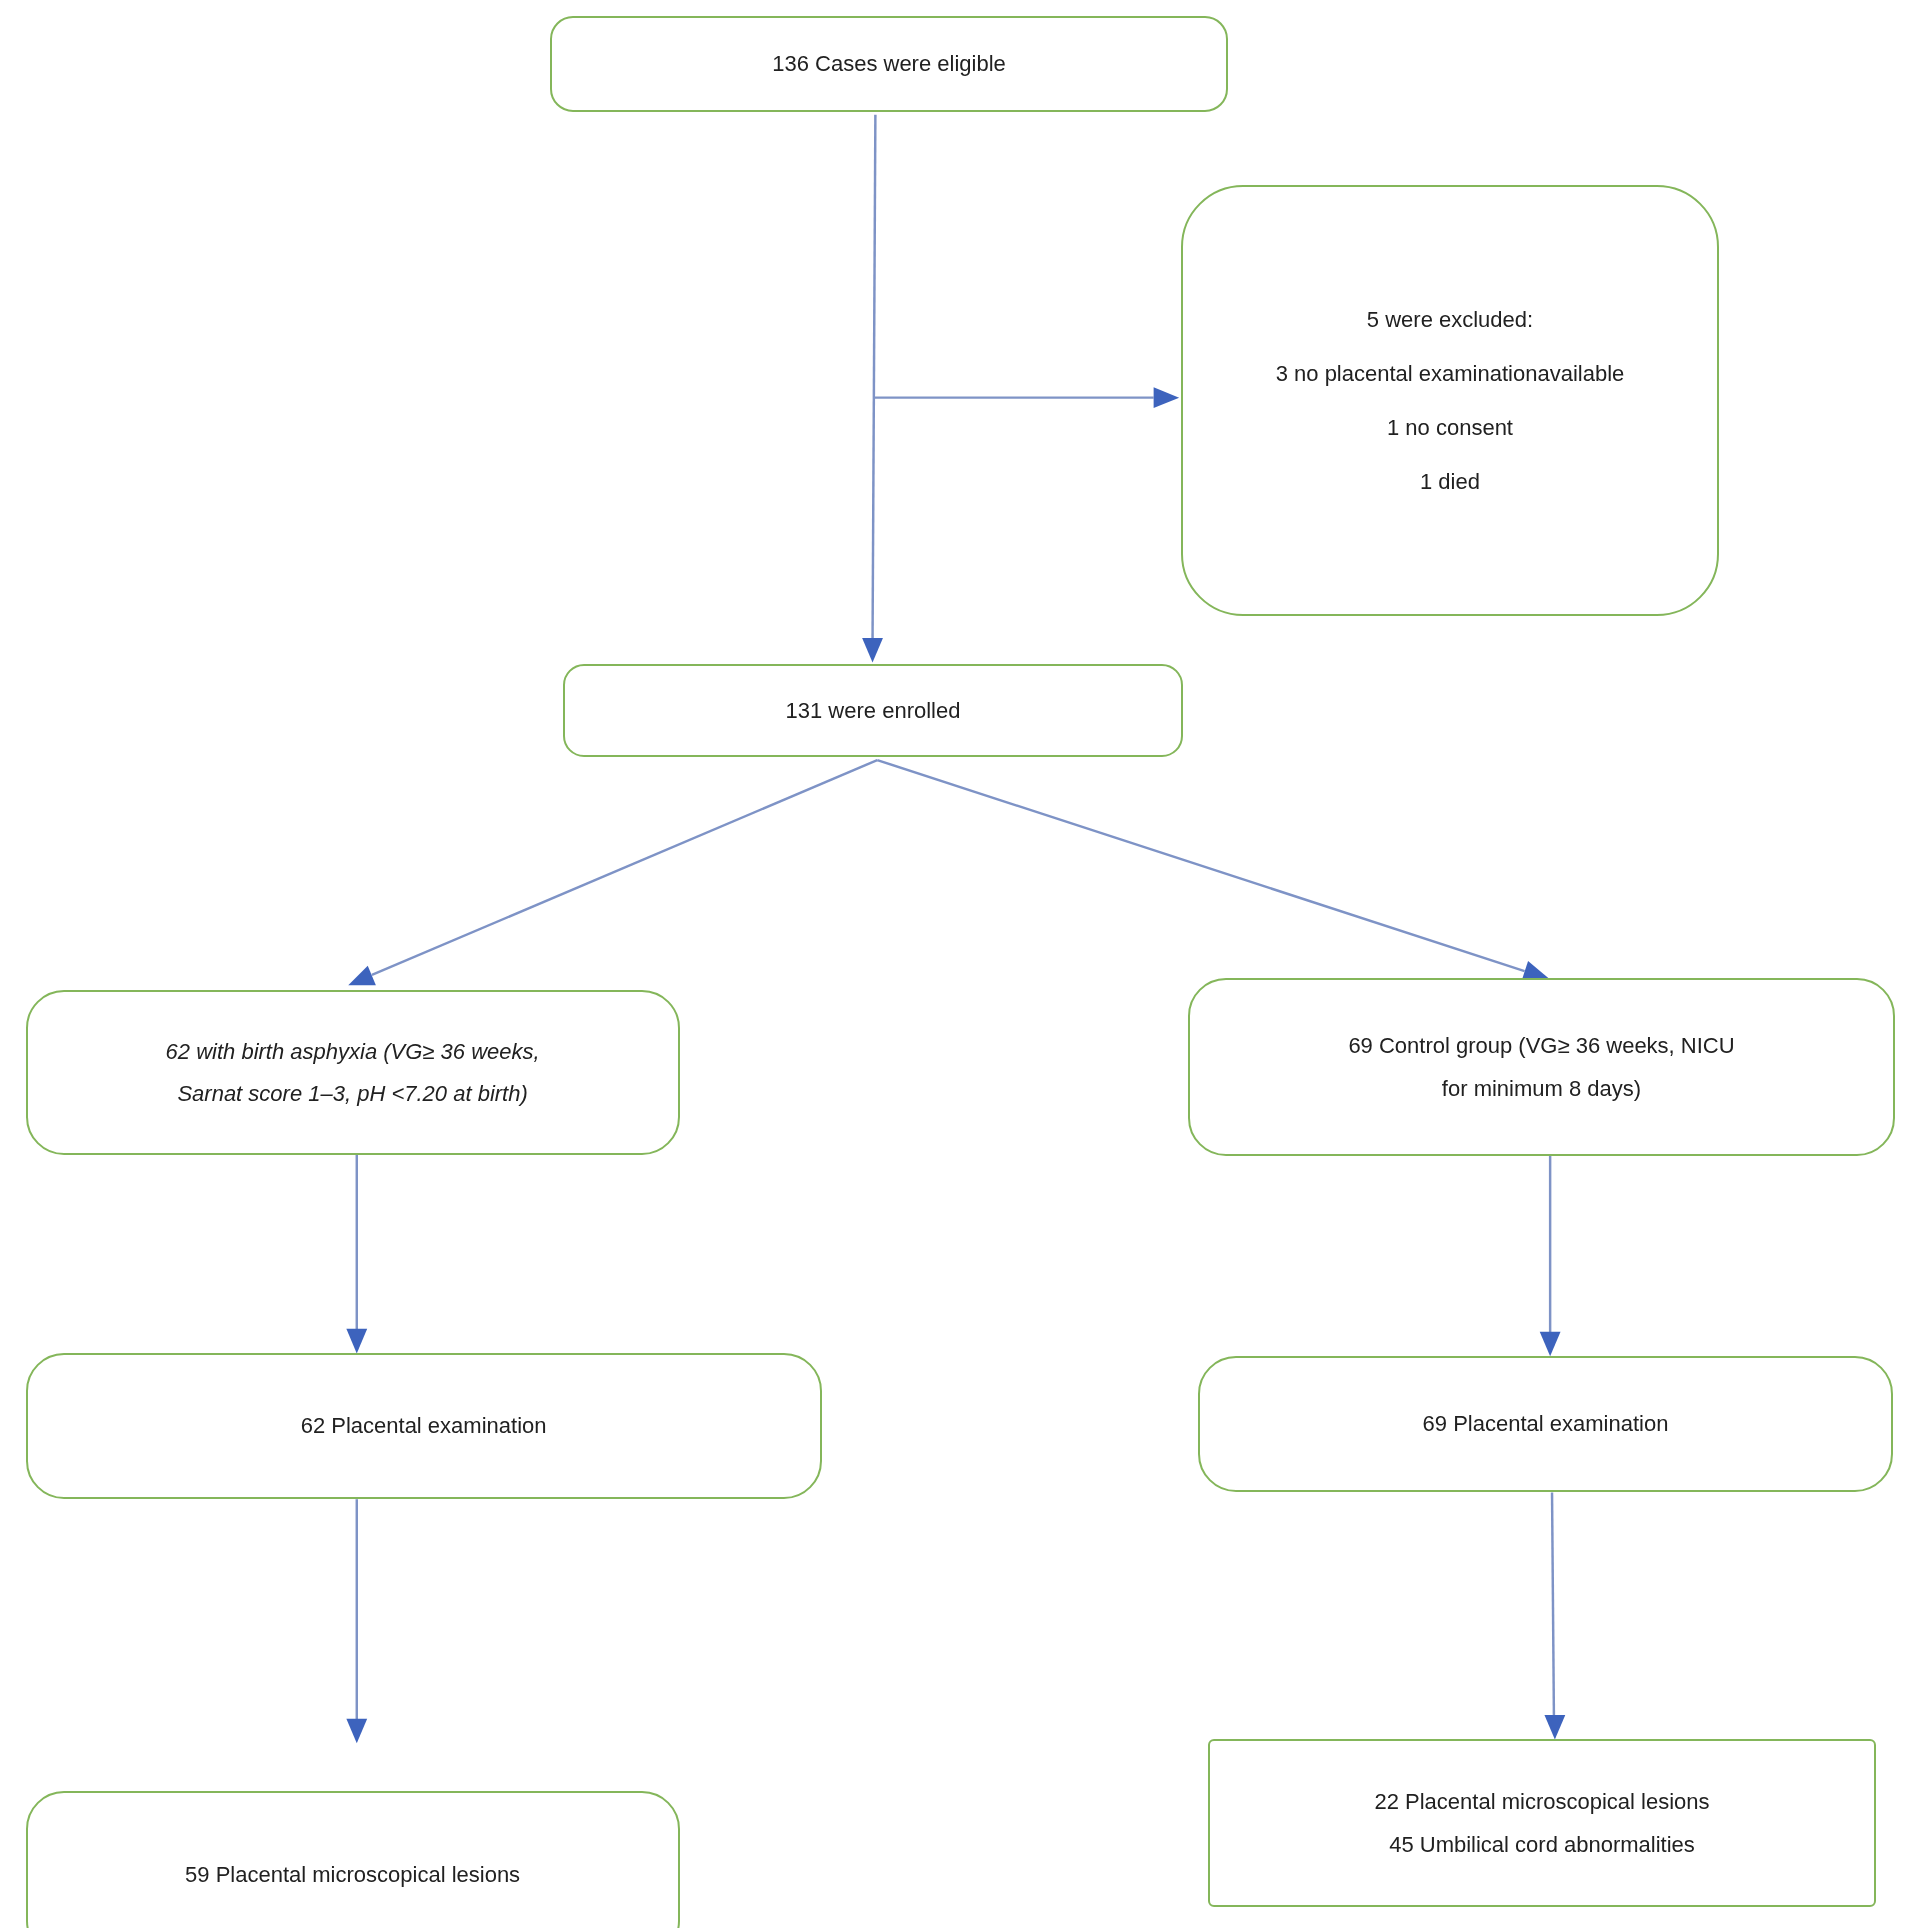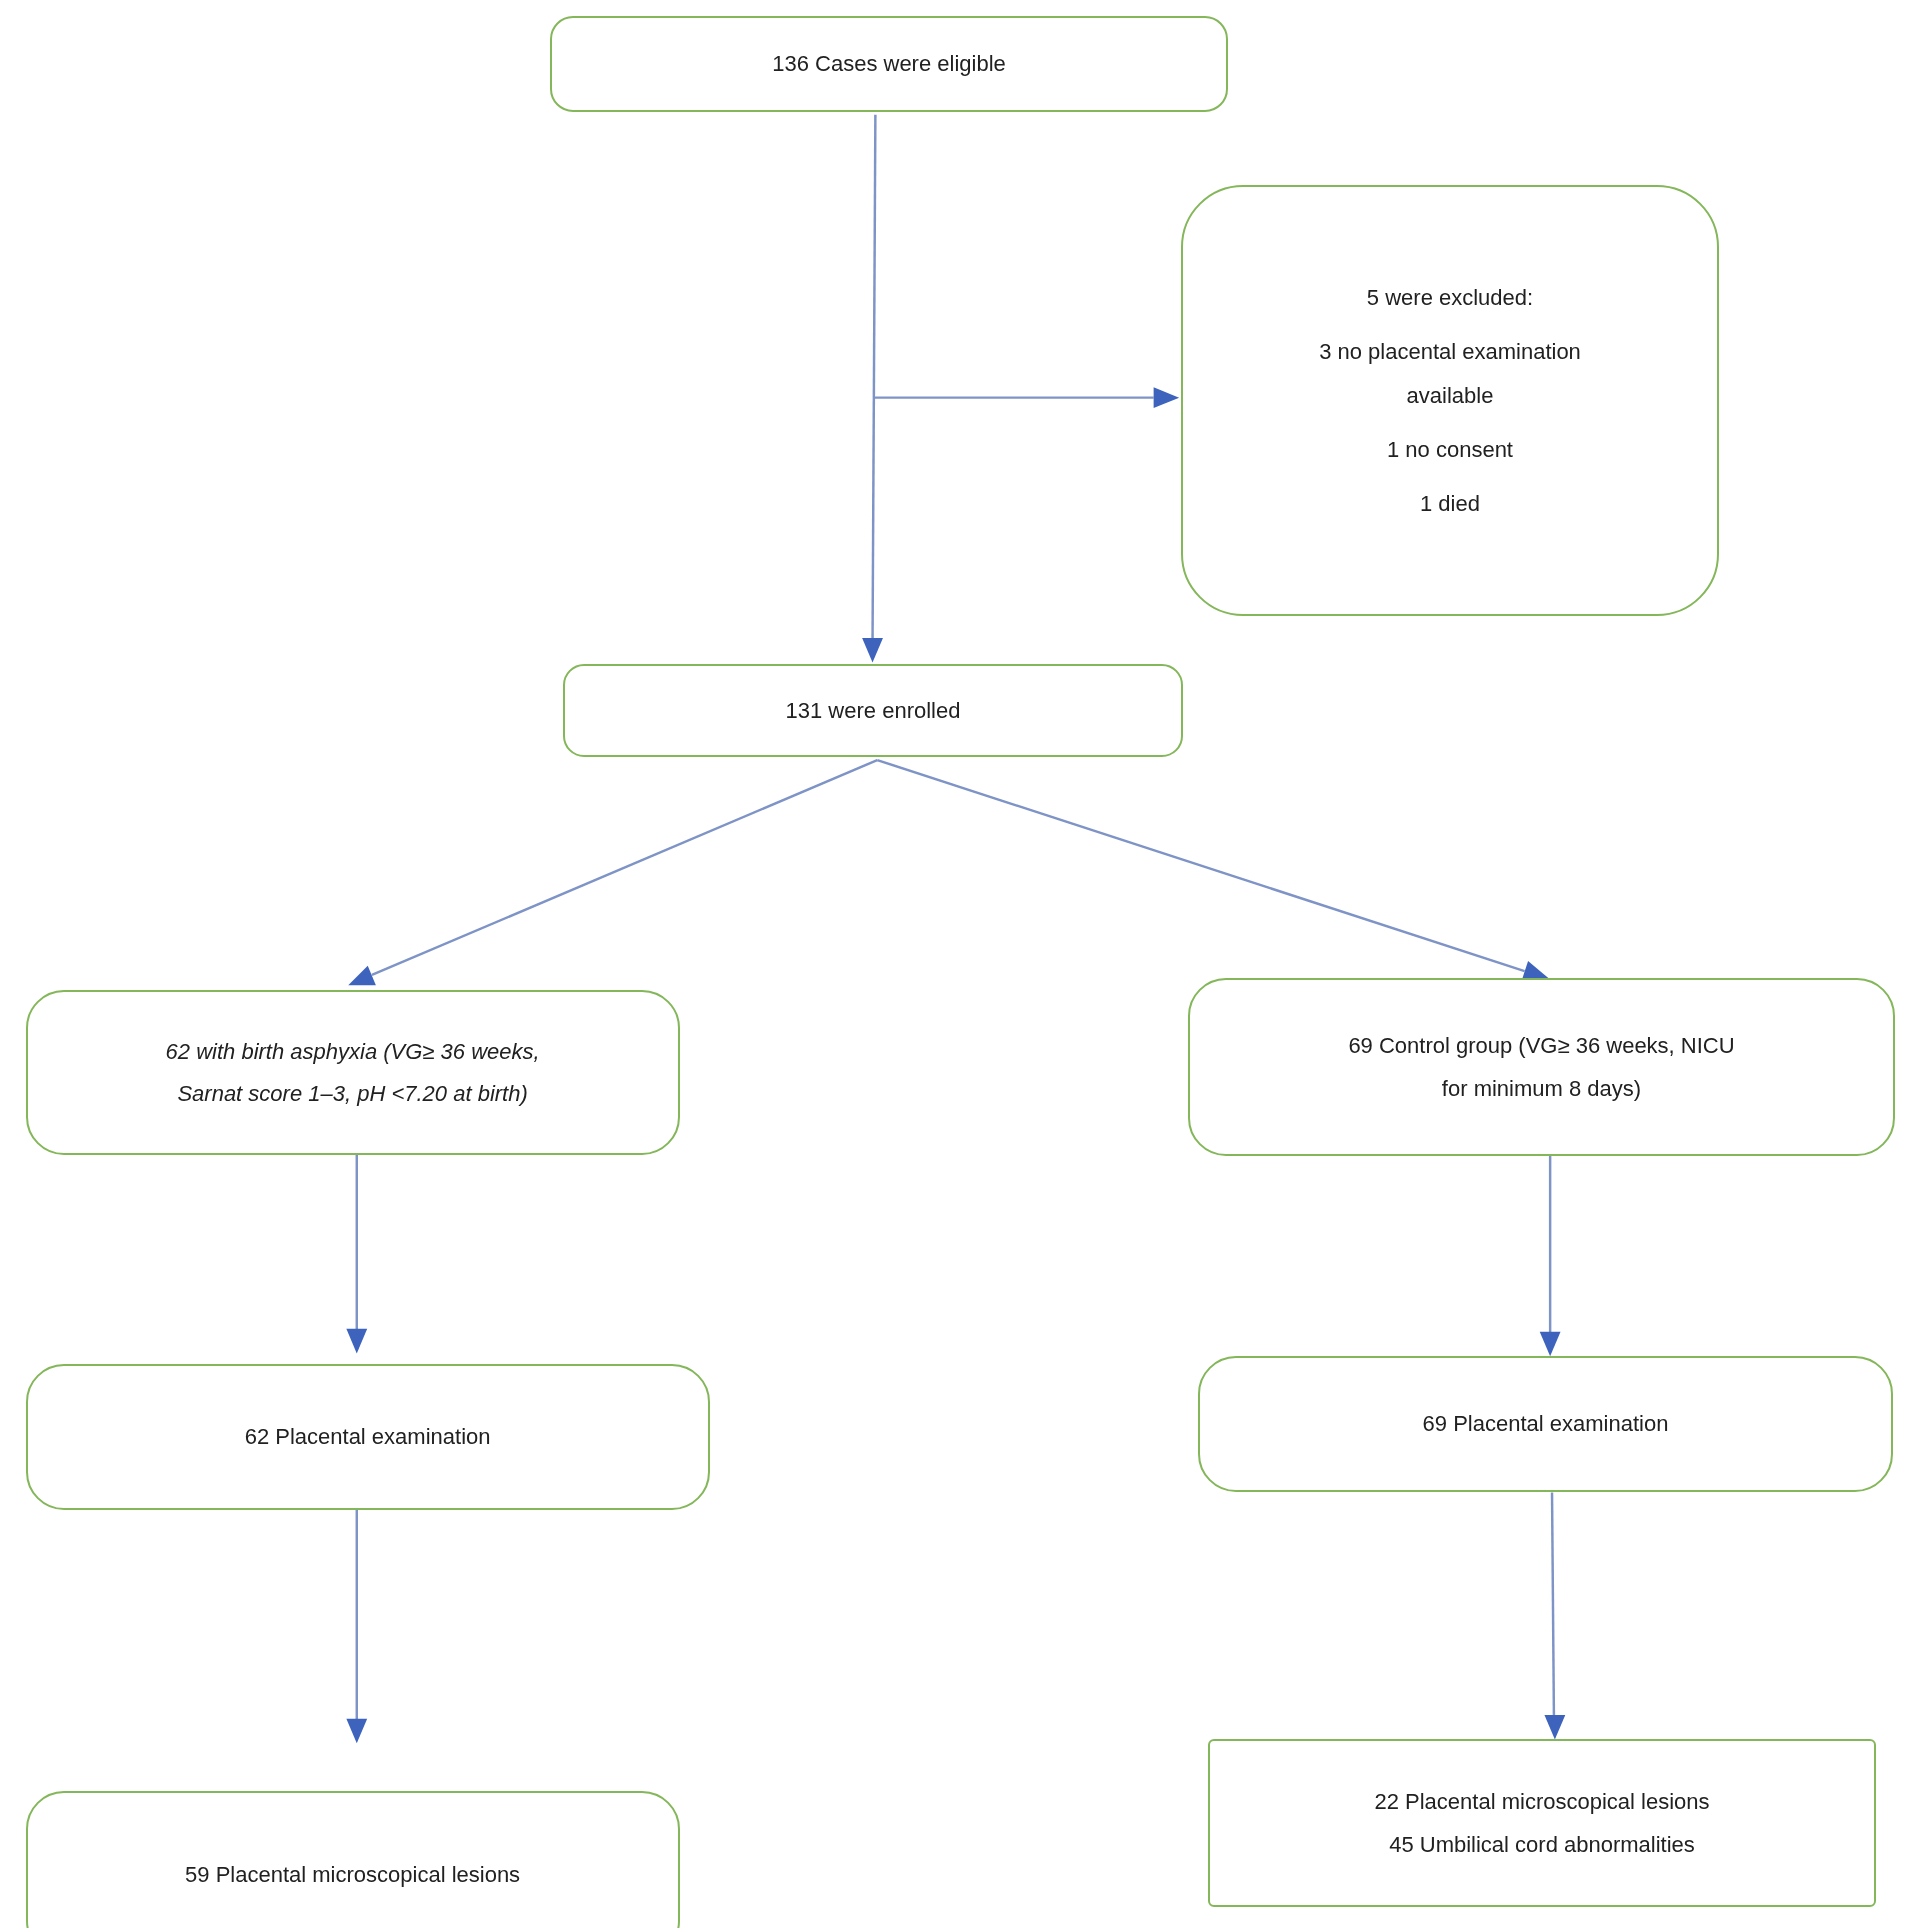--- a/index.html
+++ b/index.html
@@ -32,25 +32,25 @@
     align-items:center;
     justify-content:center;
     text-align:center;
     font-size:22px;
     line-height:1.25;
     row-gap:15px;
   }
   .box .line{white-space:pre-wrap;}
   #box-eligible   {left:550px; top:16px;   width:678px; height:96px; border-radius:23px;}
   #box-excluded   {left:1181px;top:185px;  width:538px; height:431px; border-radius:62px; row-gap:26.5px; padding:0 58px;justify-content:center;}
-  #box-excluded .para{display:flex;flex-direction:column;row-gap:17px;}
+  #box-excluded .para{display:flex;flex-direction:row;row-gap:17px;}
   #box-enrolled   {left:563px; top:664px;  width:620px; height:93px;  border-radius:21px;}
   #box-asphyxia   {left:25.6px;  top:990px; width:654px; height:165px; border-radius:38px;font-style:italic;}
   #box-control    {left:1188px;top:978px; width:707px; height:178px; border-radius:38px;}
-  #box-plac-left  {left:25.6px;  top:1353px; width:684px; height:146px; border-radius:38px;margin-top:11px;}
+  #box-plac-left  {left:25.6px;  top:1353px; width:796px; height:146px; border-radius:38px;}
   #box-plac-right {left:1198px;top:1356px; width:695px; height:136px; border-radius:38px;}
   #box-out-left   {left:25.6px;  top:1743px; width:654px; height:168px; border-radius:38px;margin-top:48px;}
   #box-out-right  {left:1208px;top:1739px; width:668px; height:168px; border-radius:6px;}
 </style>
 </head>
 <body>
 
 <div class="figure">
 
   <svg class="connectors" viewBox="0 0 2032 2038" xmlns="http://www.w3.org/2000/svg">

